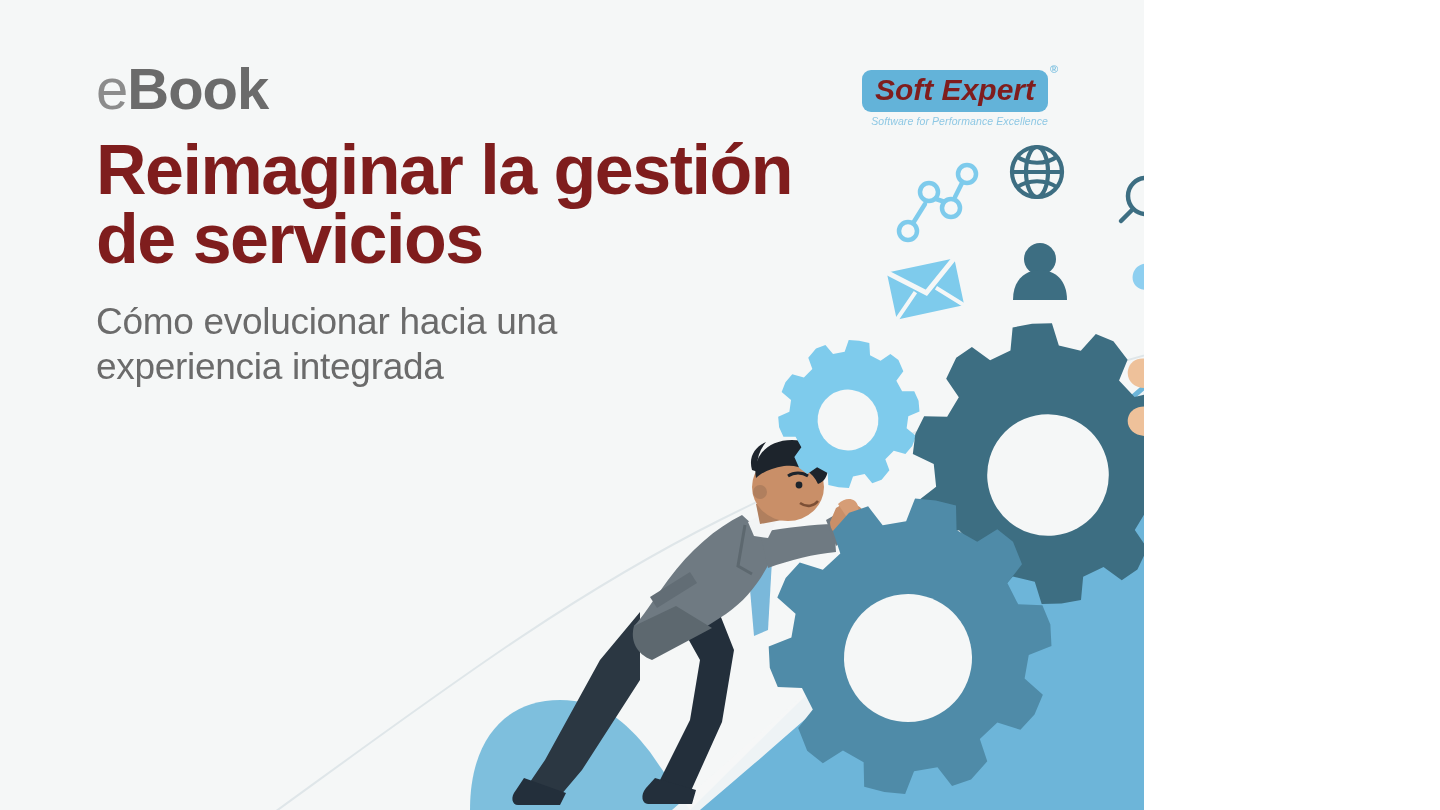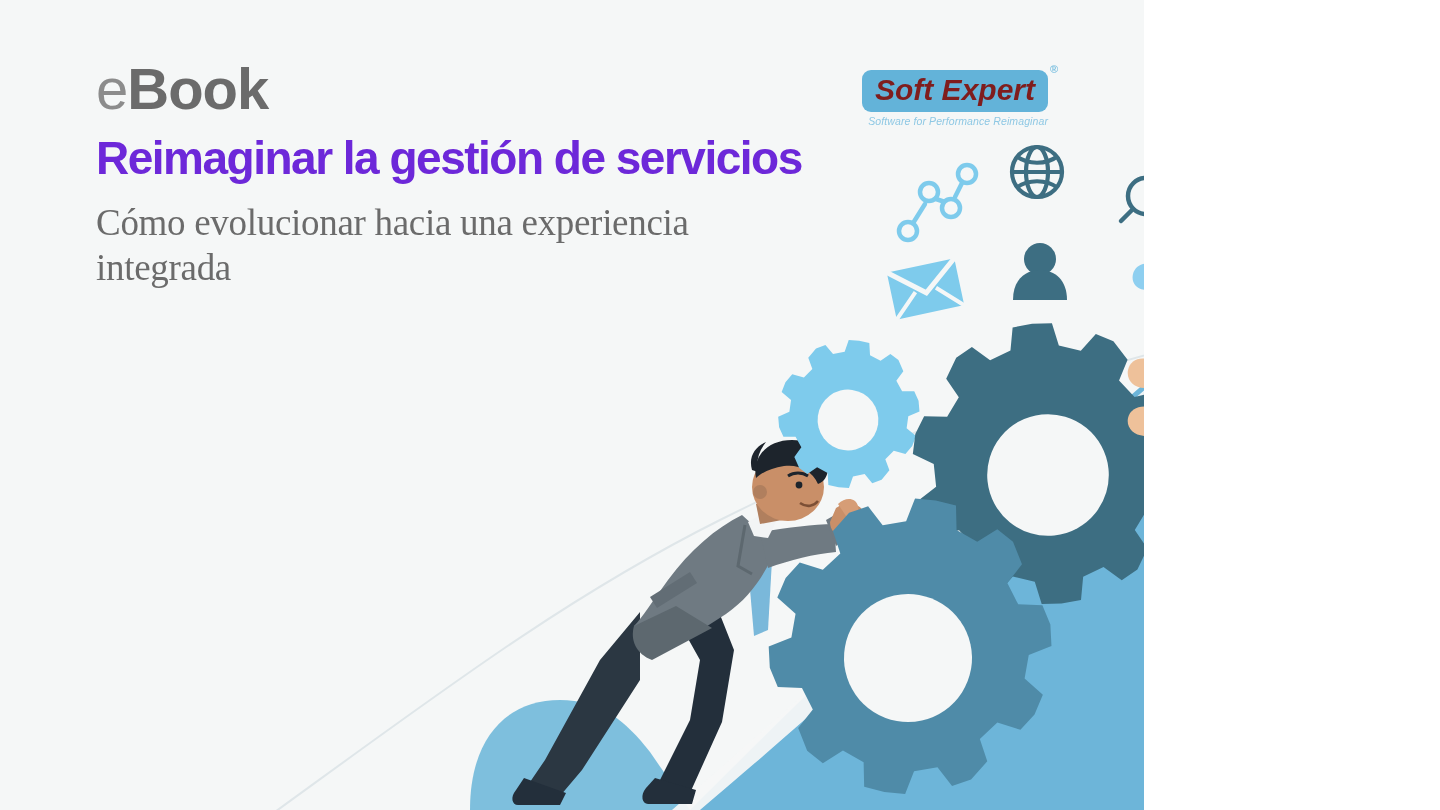--- a/index.html
+++ b/index.html
@@ -39,36 +39,35 @@
   .ebook-label .e-part {
     color: #8c8c8c;
     font-weight: 400;
   }
   .ebook-label .book-part {
     color: #6b6b6b;
     font-weight: 700;
   }
   .headline {
     margin: 0;
-    font-size: 46px;
+    font-size: 70px;
     font-weight: 700;
     line-height: 0.99;
     letter-spacing: -1.5px;
-    color: #6d28d9;
+    color: #7f1d1d;
     max-width: 760px;
   }
   .subhead {
-    margin: 18px 0 0 0;
+    margin: 24px 0 0 0;
     font-size: 37px;
     font-weight: 400;
     line-height: 1.22;
     color: #6b6b6b;
     letter-spacing: -0.3px;
     max-width: 640px;
-    font-family: Liberation Serif, serif;
   }
   
   .logo {
     position: absolute;
     right: 96px;
     top: 70px;
     z-index: 6;
     text-align: right;
     width: 210px;
   }
@@ -359,16 +358,16 @@
     </div>
     <h1 class="headline">Reimaginar la gestión de servicios</h1>
     <p class="subhead">Cómo evolucionar hacia una experiencia integrada</p>
   </div>
 
   <div class="logo">
     <div class="logo-badge">
       <span class="logo-text">Soft Expert</span>
       <span class="logo-reg">®</span>
     </div>
-    <div class="logo-tagline">Software for Performance Reimaginar</div>
+    <div class="logo-tagline">Software for Performance Excellence</div>
   </div>
 
 </div>
 
 </body></html>

